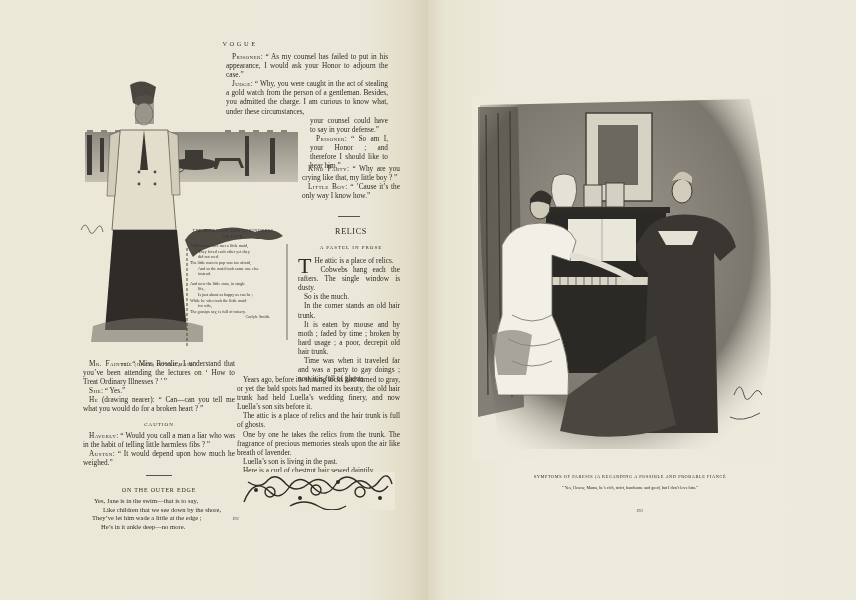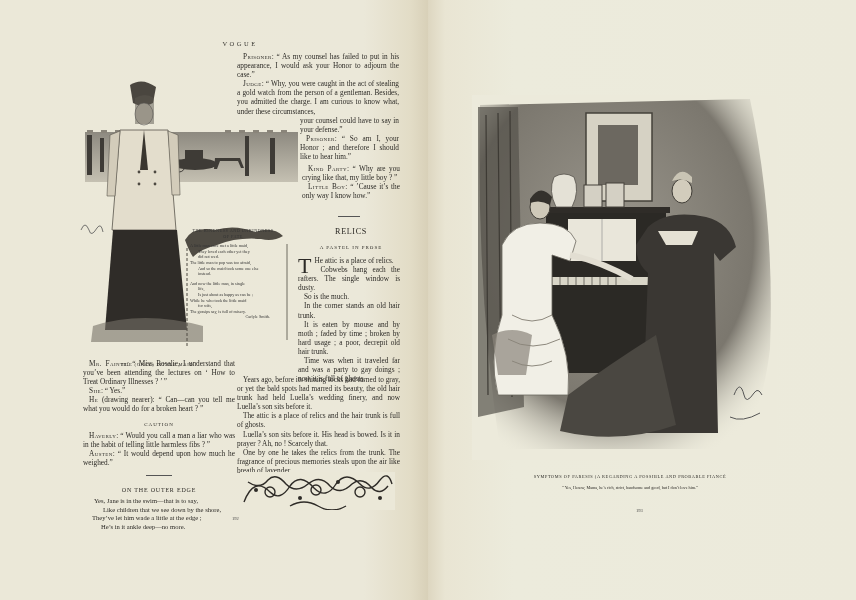--- a/index.html
+++ b/index.html
@@ -11,22 +11,22 @@
   .page-left { width: 428px; background: linear-gradient(90deg, #ebe8d8 0%, #ebe8d9 85%, #e2dcc6 96%, #d8d0b8 100%); }
   .page-right { width: 428px; background: linear-gradient(90deg, #ddd6c0 0%, #e9e5d3 4%, #ecebdc 20%, #eceadb 100%); }
 
   .running-head { position: absolute; top: 40px; left: 190px; width: 100px; text-align: center; font-size: 6.5px; letter-spacing: 2.5px; color: #3a3833; }
 
   .col { position: absolute; font-size: 7.3px; line-height: 9.1px; text-align: justify; color: #2c2a26; }
   .col p { text-indent: 6px; }
   .sc { font-variant: small-caps; letter-spacing: .4px; }
 
   
-  .col-right-top { left: 237px; top: 52px; width: 162px; }
-  .indent-block { margin-left: 63px; }
+  .col-right-top { left: 226px; top: 52px; width: 162px; }
+  .indent-block { margin-left: 84px; }
   .kind-block { left: 302px; top: 164px; width: 98px; }
 
   .rule { position: absolute; height: 1px; background: #555; }
   .relics-title { position: absolute; left: 302px; top: 227px; width: 98px; text-align: center; font-size: 8.2px; letter-spacing: .6px; }
   .relics-sub { position: absolute; left: 302px; top: 245px; width: 98px; text-align: center; font-size: 5px; letter-spacing: 1px; }
 
   .relics-body { left: 298px; top: 256px; width: 102px; }
   .dropcap { float: left; font-size: 22px; line-height: 17px; margin: 1px 3px 0 0; }
   .relics-body2 { left: 237px; top: 375px; width: 163px; }
 
@@ -179,21 +179,20 @@
       <p>Cobwebs hang each the rafters. The single window is dusty.</p>
       <p>So is the much.</p>
       <p>In the corner stands an old hair trunk.</p>
       <p>It is eaten by mouse and by moth ; faded by time ; broken by hard usage ; a poor, decrepit old hair trunk.</p>
       <p>Time was when it traveled far and was a party to gay doings ; now it is full of ghosts.</p>
     </div>
 
     <div class="col relics-body2">
       <p>Years ago, before its shining locks had turned to gray, or yet the bald spots had marred its beauty, the old hair trunk had held Luella’s wedding finery, and now Luella’s son sits before it.</p>
       <p>The attic is a place of relics and the hair trunk is full of ghosts.</p>
-      <p>Luella’s son sits before it. His head is bowed. Is it in prayer ? Ah, no ! Scarcely that.</p>
       <p>One by one he takes the relics from the trunk. The fragrance of precious memories steals upon the air like breath of lavender.</p>
       <p>Luella’s son is living in the past.</p>
       <p>Here is a curl of chestnut hair sewed daintily</p>
     </div>
 
     <div class="ornament">
       <svg width="155" height="38" viewBox="0 0 155 38">
         <rect x="0" y="0" width="155" height="38" fill="#ebe8d8"></rect>
         <g fill="none" stroke="#2e2b27" stroke-width="1.4">
           <path d="M4 30 q10 -26 26 -10 q10 10 20 -6 q10 -14 24 2 q12 12 22 -4 q10 -14 24 0 q10 10 20 -4 q8 -10 12 4"></path>

